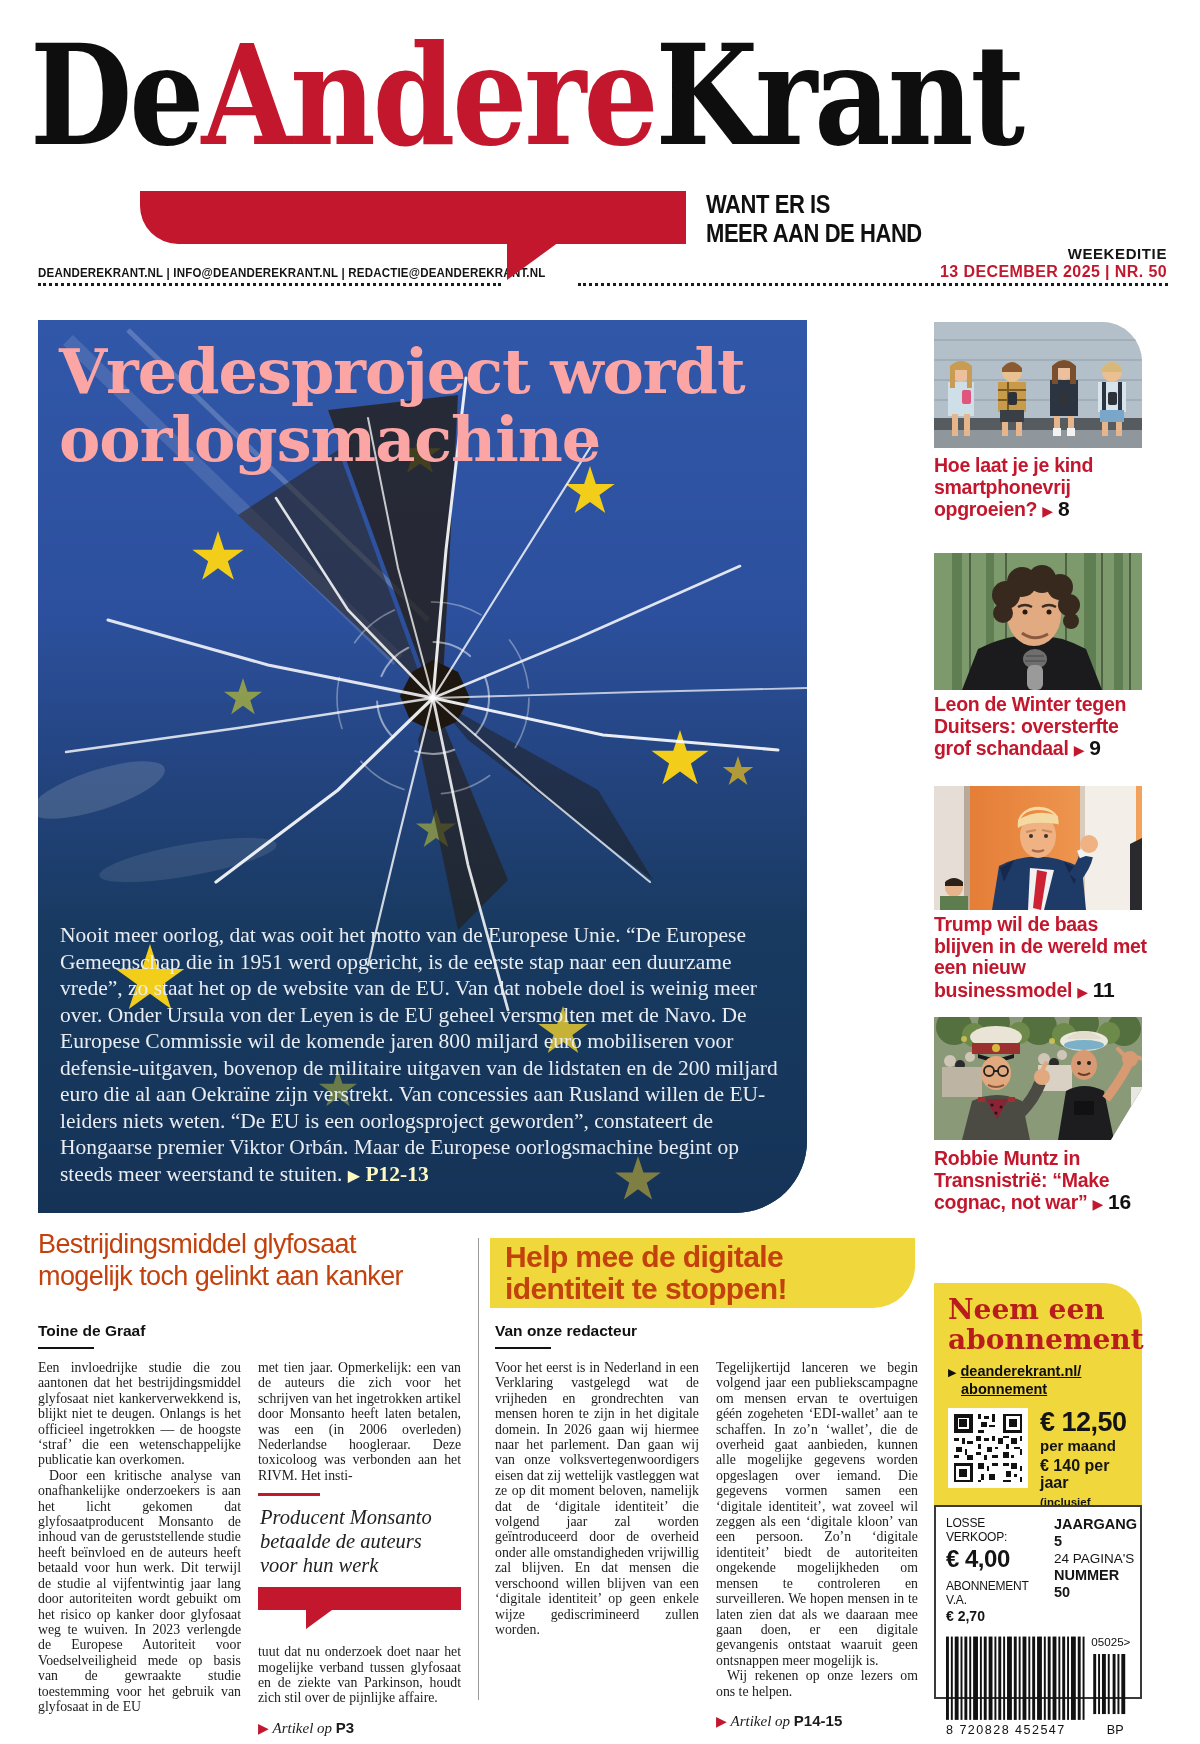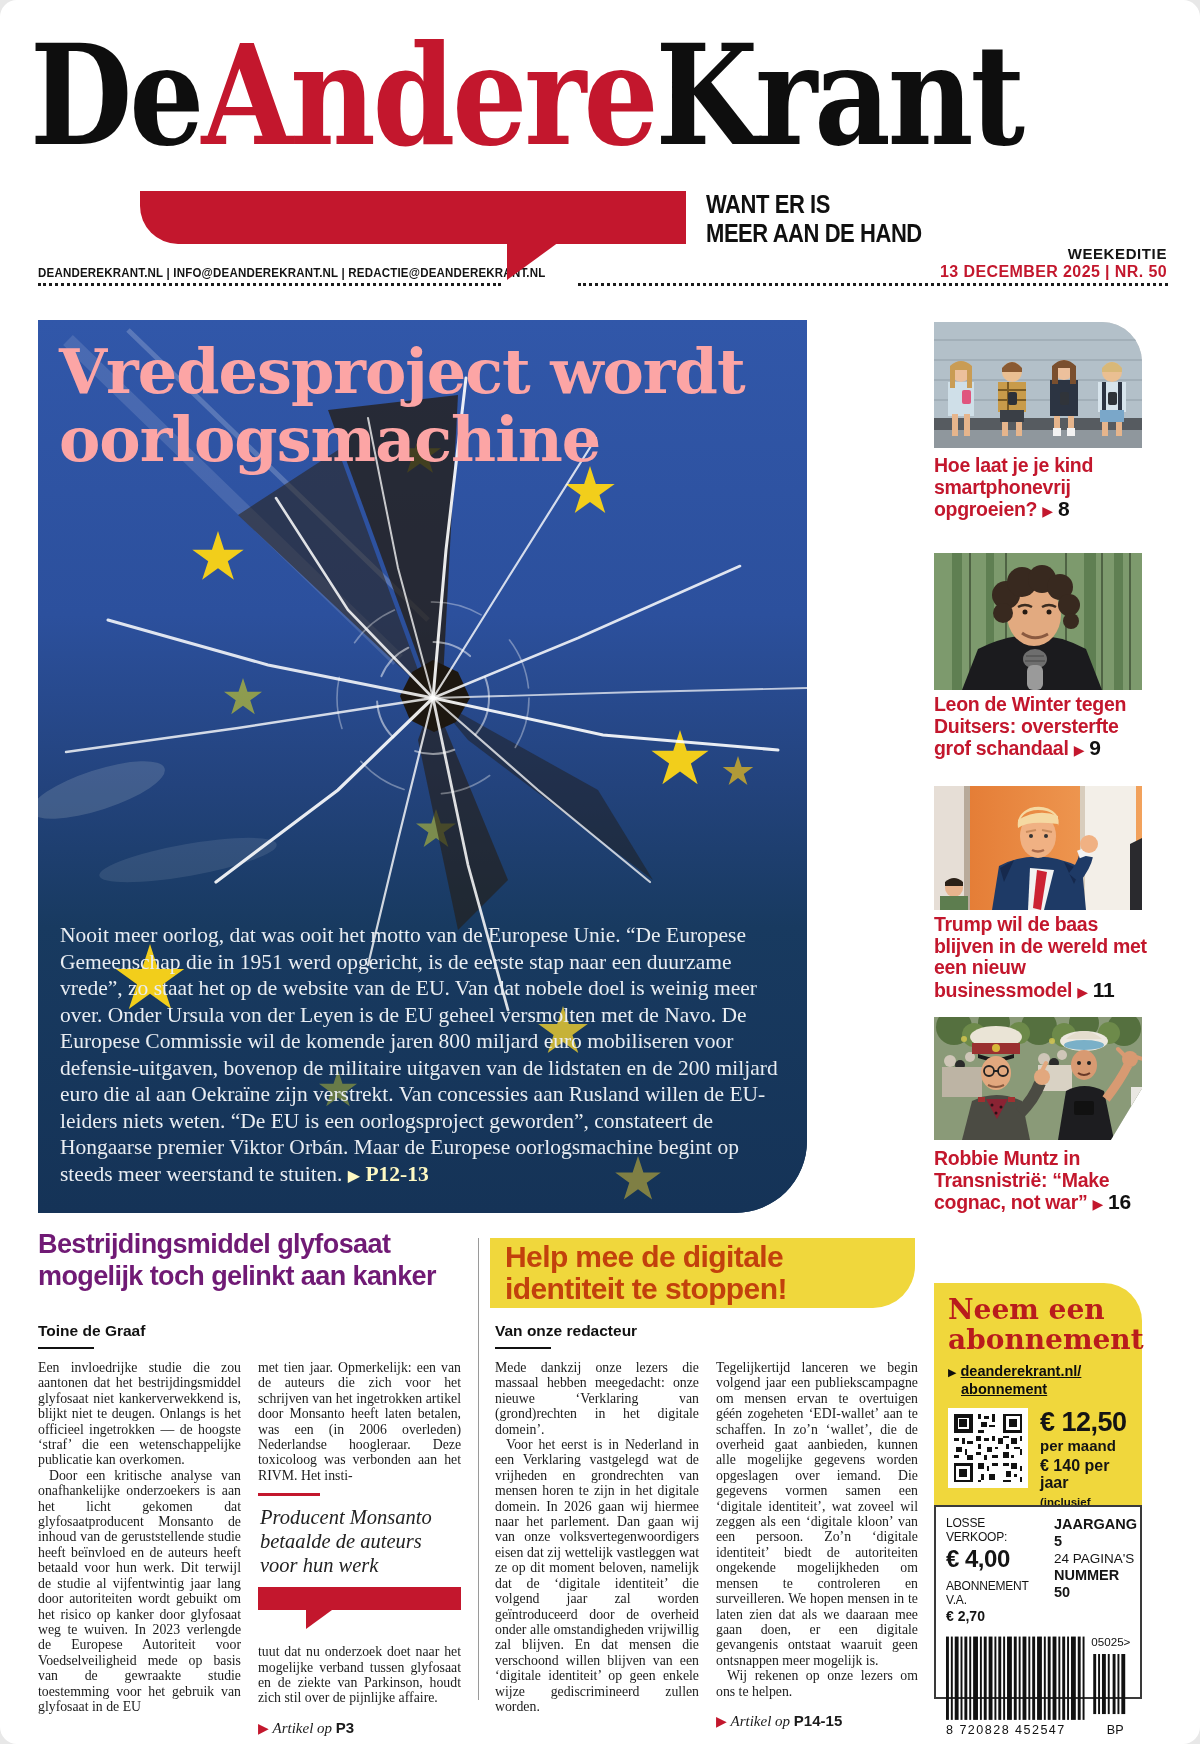--- a/index.html
+++ b/index.html
@@ -1,17 +1,17 @@
 <!DOCTYPE html>
 <html><head>
 <meta charset="utf-8">
 <style>
   html,body{margin:0;padding:0;background:#e8e8e8;}
   #page{position:relative;width:1200px;height:1744px;background:#fff;overflow:hidden;
-        font-family:"Liberation Sans",sans-serif;color:#141414;border-radius:17px;}
+        font-family:"Liberation Sans",sans-serif;color:#141414;}
   
   .logo{position:absolute;left:30px;top:26px;font-family:"DejaVu Serif",serif;font-weight:bold;
         font-size:118px;letter-spacing:-3px;line-height:1;white-space:nowrap;z-index:3;
         transform:scaleY(1.18);transform-origin:top left;color:#0e0e0e;}
   .logo .red{color:#C3172D;}
   .bubble{position:absolute;left:140px;top:191px;width:546px;height:53px;background:#C3172D;
           border-bottom-left-radius:38px;z-index:1;}
   .bubble-tail{position:absolute;left:507px;top:242px;width:0;height:0;z-index:1;
           border-top:38px solid #C3172D;border-right:52px solid transparent;}
   .tagline{position:absolute;left:706px;top:190px;font-weight:bold;font-size:25px;line-height:1.14;
@@ -41,22 +41,22 @@
   #simg1{top:322px;height:126px;border-top-right-radius:40px;}
   #simg2{top:553px;height:137px;}
   #simg3{top:786px;height:124px;}
   #simg4{top:1017px;height:123px;clip-path:polygon(0 0,100% 0,100% 58%,85% 100%,0 100%);}
   .side-h{position:absolute;left:934px;width:216px;font-weight:bold;font-size:19.5px;line-height:21.5px;
         letter-spacing:-.3px;color:#C3172D;}
   #sh1{top:455px;} #sh2{top:694px;} #sh3{top:914px;} #sh4{top:1148px;}
   .pagenum{color:#111;font-size:21px;}
   .rarr{color:#C3172D;font-family:"DejaVu Sans",sans-serif;font-size:14px;}
   
-  .a1-head{position:absolute;left:38px;top:1228px;width:460px;font-weight:bold;font-size:27px;
-        line-height:32px;letter-spacing:-.6px;color:#701a75;}
+  .a1-head{position:absolute;left:38px;top:1228px;width:460px;font-weight:normal;font-size:27px;
+        line-height:32px;letter-spacing:-.6px;color:#c2410c;}
   .a1-head span,.a2-head span{display:block;}
   .byline{position:absolute;font-weight:bold;font-size:15.5px;color:#111;}
   .byline-rule{position:absolute;width:56px;height:2px;background:#111;}
   .bodycol{position:absolute;top:1360px;width:203px;font-family:"Liberation Serif",serif;
         font-size:13.8px;line-height:15.4px;text-align:justify;color:#1b1b1b;}
   .bodycol p{margin:0;}
   .bodycol p + p{text-indent:11px;}
   #a1c1{left:38px;} #a1c2{left:258px;} #a2c1{left:495px;width:204px;} #a2c2{left:716px;width:202px;}
   .vdiv{position:absolute;left:478px;top:1238px;width:1px;height:462px;background:#9a9a9a;}
   .pull-rule{width:62px;height:3px;background:#C3172D;margin:10px 0 9px 0;}
@@ -418,21 +418,20 @@
   <div class="vdiv"></div>
 
   <div class="a2-headbox"></div>
   <div class="a2-head">
     <span>Help mee de digitale</span>
     <span>identiteit te stoppen!</span>
   </div>
   <div class="byline" style="left:495px;top:1322px;">Van onze redacteur</div>
   <div class="byline-rule" style="left:495px;top:1347px;"></div>
   <div class="bodycol" id="a2c1">
-      <p>Mede dankzij onze lezers die massaal hebben meegedacht: onze nieuwe ‘Verklaring van (grond)rechten in het digitale domein’.</p>
       <p>Voor het eerst is in Nederland in een Verklaring vastgelegd wat de vrijheden en grondrechten van mensen horen te zijn in het digitale domein. In 2026 gaan wij hiermee naar het parlement. Dan gaan wij van onze volksvertegenwoordigers eisen dat zij wettelijk vastleggen wat ze op dit moment beloven, namelijk dat de ‘digitale identiteit’ die volgend jaar zal worden geïntroduceerd door de overheid onder alle omstandigheden vrijwillig zal blijven. En dat mensen die verschoond willen blijven van een ‘digitale identiteit’ op geen enkele wijze gediscrimineerd zullen worden.</p>
     </div>
   <div class="bodycol" id="a2c2">
     <div>
         <p>Tegelijkertijd lanceren we begin volgend jaar een publiekscampagne om mensen ervan te overtuigen géén zogeheten ‘EDI-wallet’ aan te schaffen. In zo’n ‘wallet’, die de overheid gaat aanbieden, kunnen alle mogelijke gegevens worden opgeslagen over iemand. Die gegevens vormen samen een ‘digitale identiteit’, wat zoveel wil zeggen als een ‘digitale kloon’ van een persoon. Zo’n ‘digitale identiteit’ biedt de autoriteiten ongekende mogelijkheden om mensen te controleren en surveilleren. We hopen mensen in te laten zien dat als we daaraan mee gaan doen, er een digitale gevangenis ontstaat waaruit geen ontsnappen meer mogelijk is.</p>
         <p>Wij rekenen op onze lezers om ons te helpen.</p>
       </div>
     <div class="artref"><span class="rarr">▶</span> <span class="lbl">Artikel op</span> <span class="pg">P14-15</span></div>
   </div>
 

